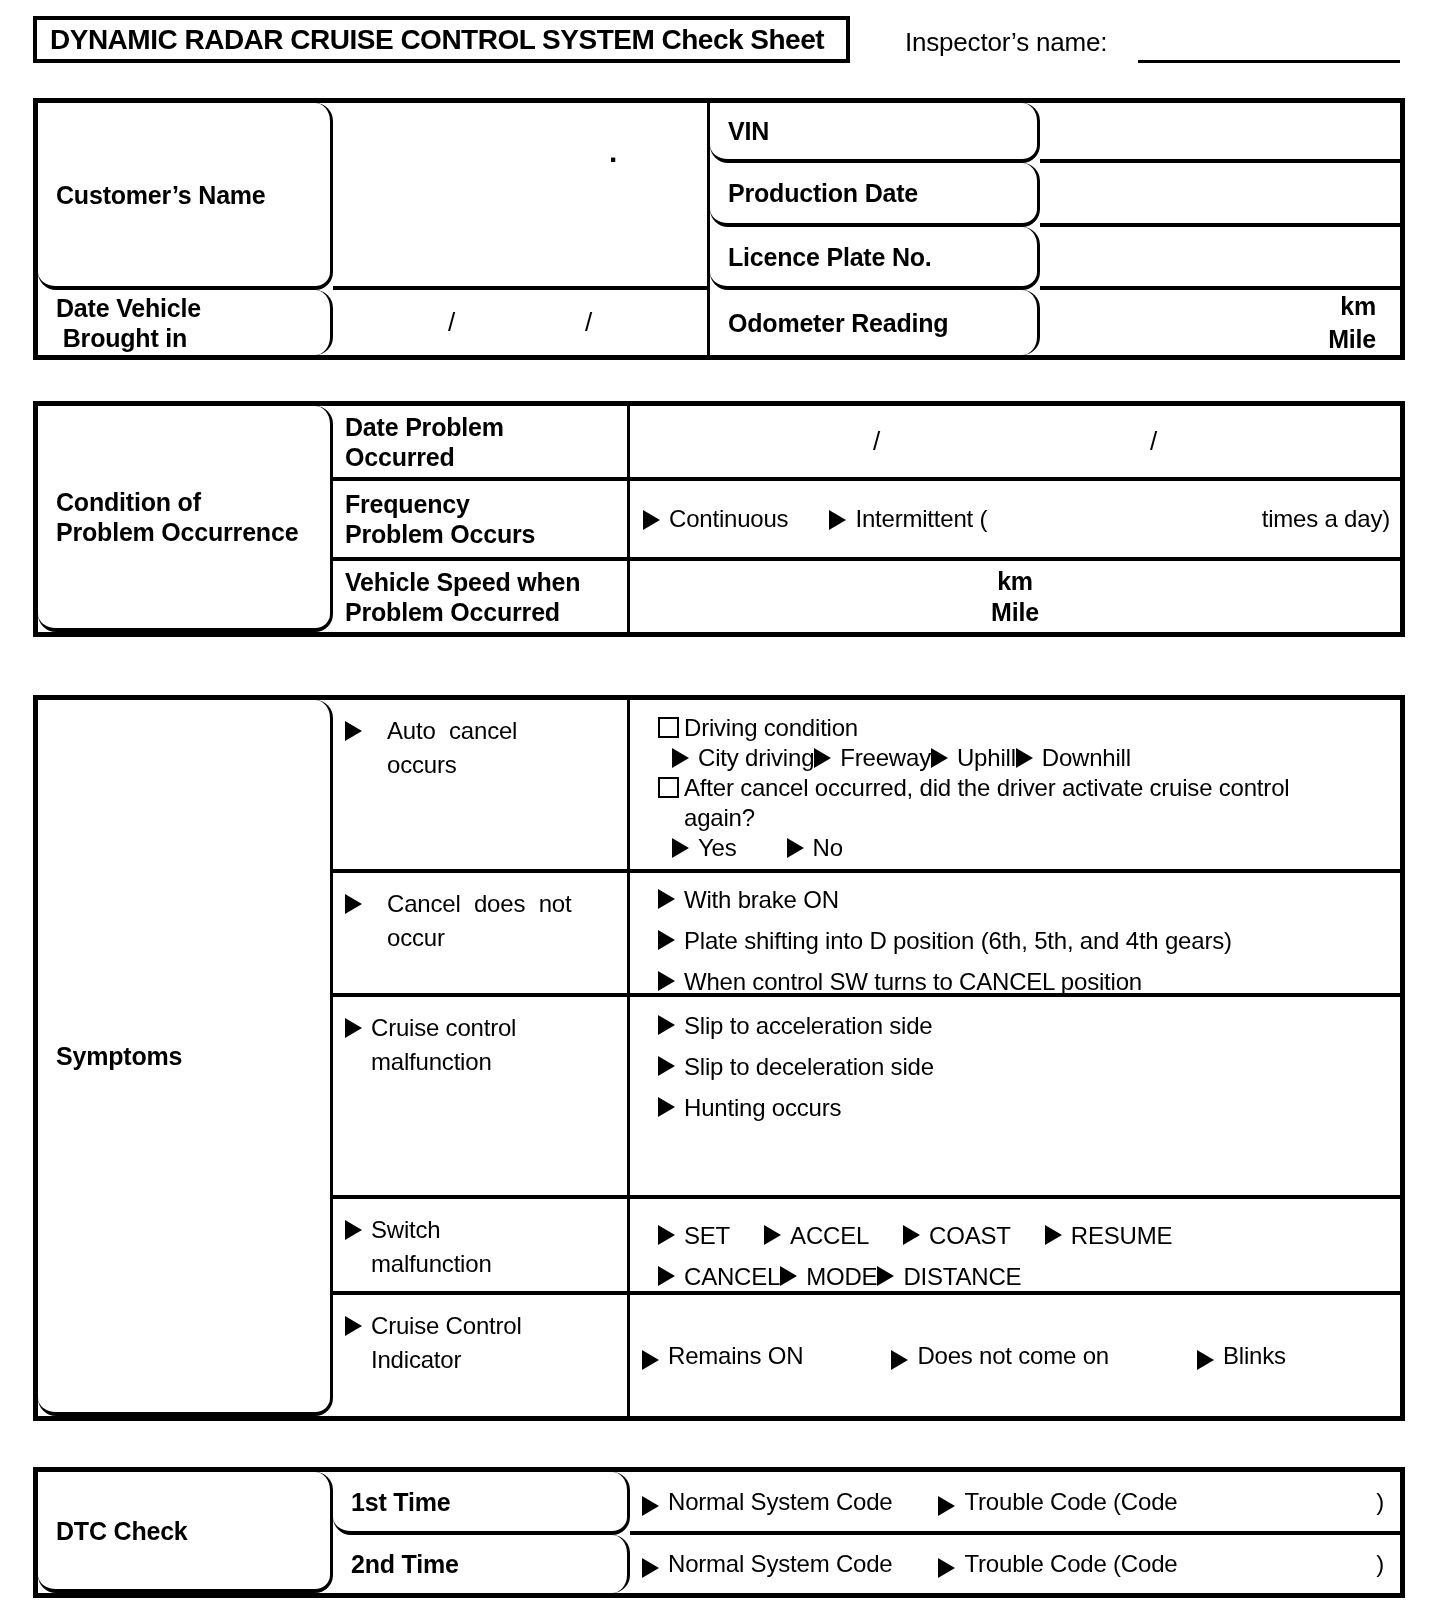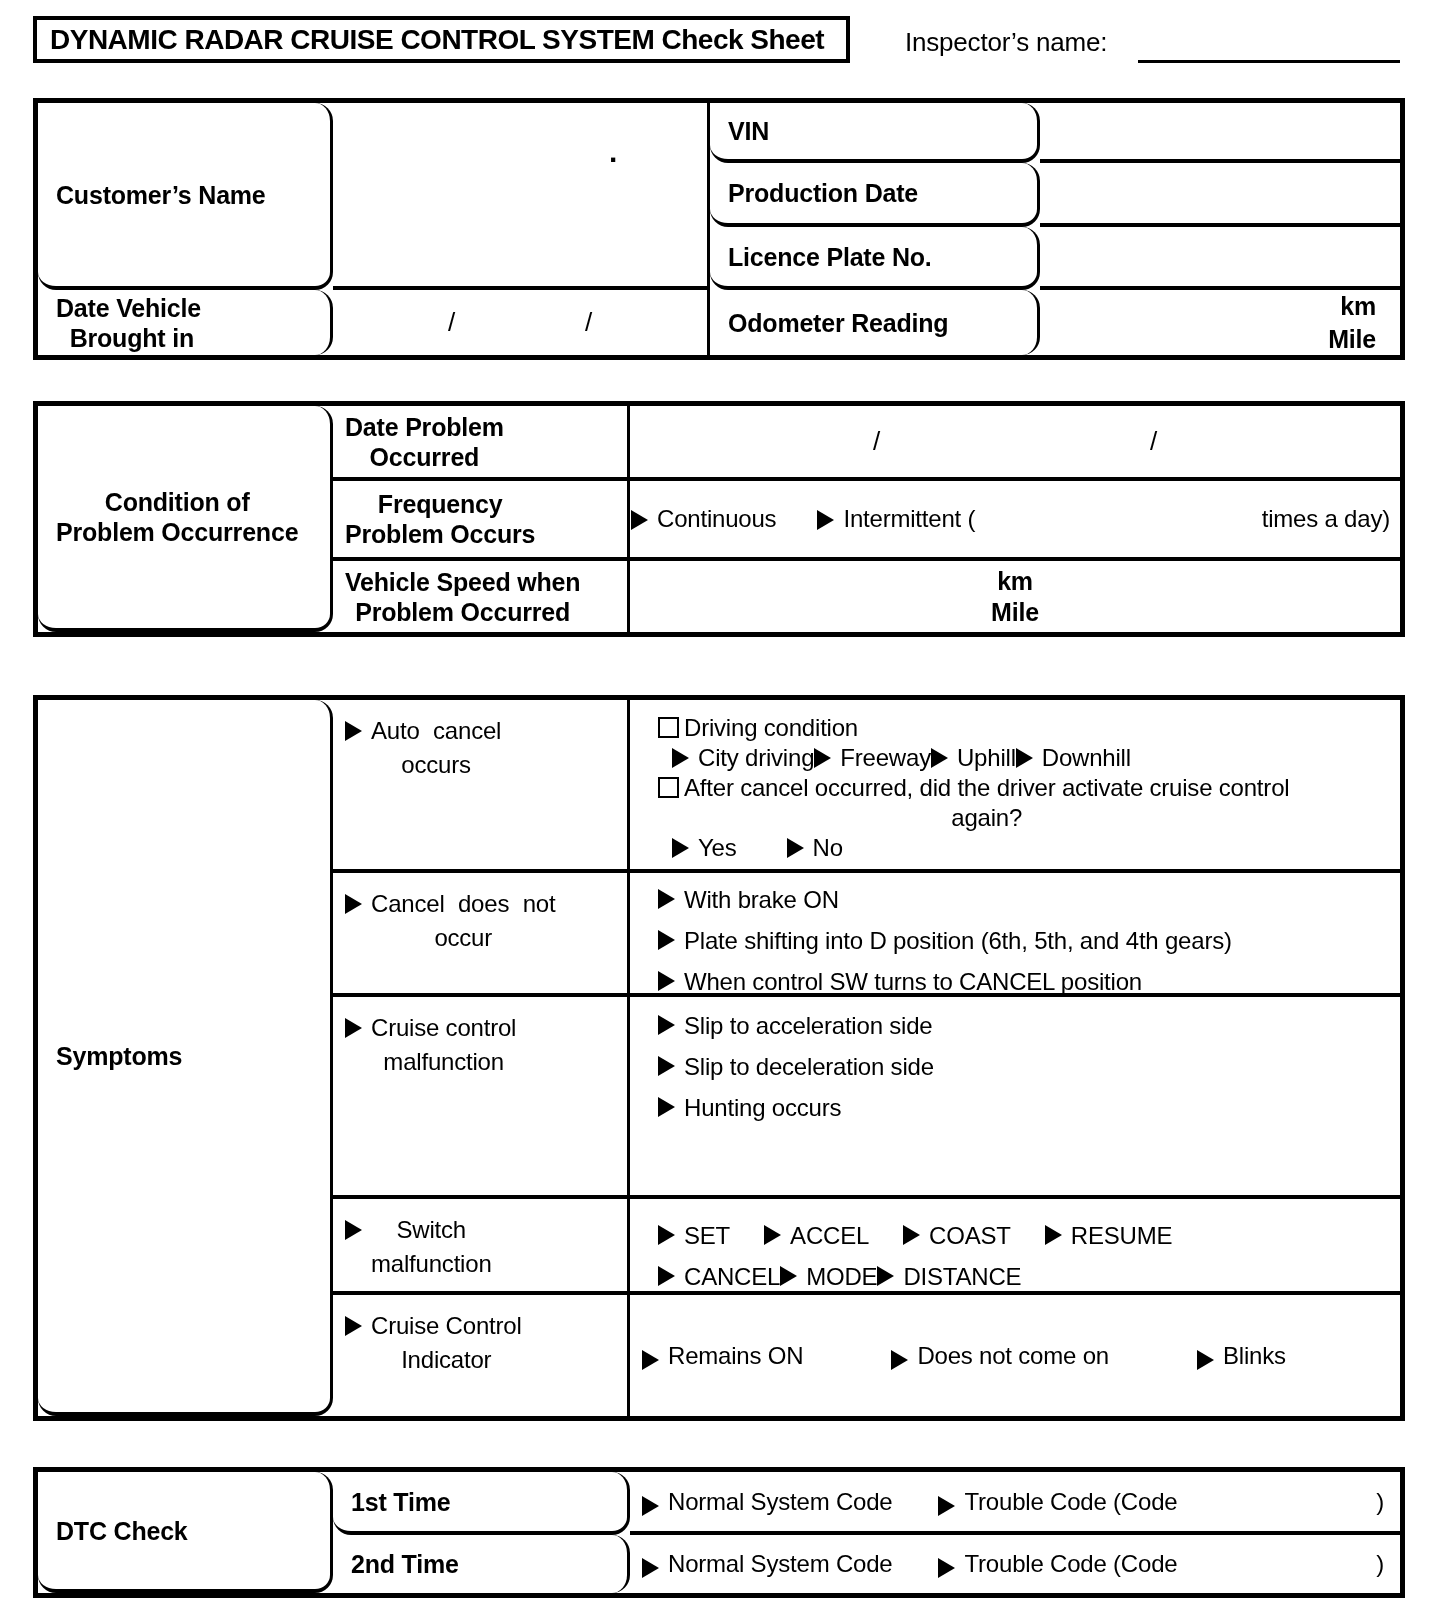--- a/index.html
+++ b/index.html
@@ -44,21 +44,21 @@
   .t4 { top: 1467px; height: 131px; grid-template-columns: 295px 297px 1fr; grid-template-rows: 63px 1fr; }
 
   .c { border-right: 3px solid #000; border-bottom: 4px solid #000; display: flex; overflow: hidden; position: relative; }
   .nr { border-right: none; }
   .nb { border-bottom: none; }
 
   .lbl { font-weight: bold; font-size: 25px; line-height: 30px; }
   .vc  { align-items: center; }
   .pl  { padding-left: 18px; border-radius: 18px; }
   .pl2 { padding-left: 12px; }
-  .ml  { white-space: pre-wrap; text-align: center; }
+  .ml  { white-space: pre-wrap; }
 
   
   .det { flex-direction: column; padding: 13px 10px 6px 12px; font-size: 24px; }
   .dline { display: flex; align-items: flex-start; line-height: 30px; margin-left: 16px; }
   .lh37 { line-height: 37px; margin-bottom: 4px; }
   .ind { margin-left: 30px; }
   .opt { display: inline-flex; align-items: flex-start; white-space: pre-wrap; }
 
   
   .tri {
@@ -77,26 +77,26 @@
   }
 
   
   .slash-cell { align-items: center; justify-content: center; font-size: 26px; }
   .gap130 { gap: 130px; }
   .gap270 { gap: 270px; }
   .odo { flex-direction: column; align-items: flex-end; justify-content: center; padding-right: 24px; font-weight: bold; font-size: 25px; line-height: 33px; }
   .stray { position: absolute; left: 276px; top: 32px; font-size: 30px; font-weight: bold; }
 
   
-  .freq { align-items: center; padding-left: 1px; padding-right: 10px; font-size: 24px; }
+  .freq { align-items: center; padding-left: 13px; padding-right: 10px; font-size: 24px; }
   .kmmile { flex-direction: column; align-items: center; justify-content: center; font-weight: bold; font-size: 25px; line-height: 31px; }
 
   
   .sym { padding: 14px 6px 0 12px; font-size: 24px; line-height: 34px; align-items: flex-start; }
-  .ws { word-spacing: 7px; }
+  .ws { word-spacing: 7px; margin-left: 16px; }
 
   
   .vrow { flex-direction: row; align-items: center; font-size: 24px; padding-left: 12px; }
 </style>
 </head>
 <body>
 
 <div class="page">
 
   <div class="title-box">

